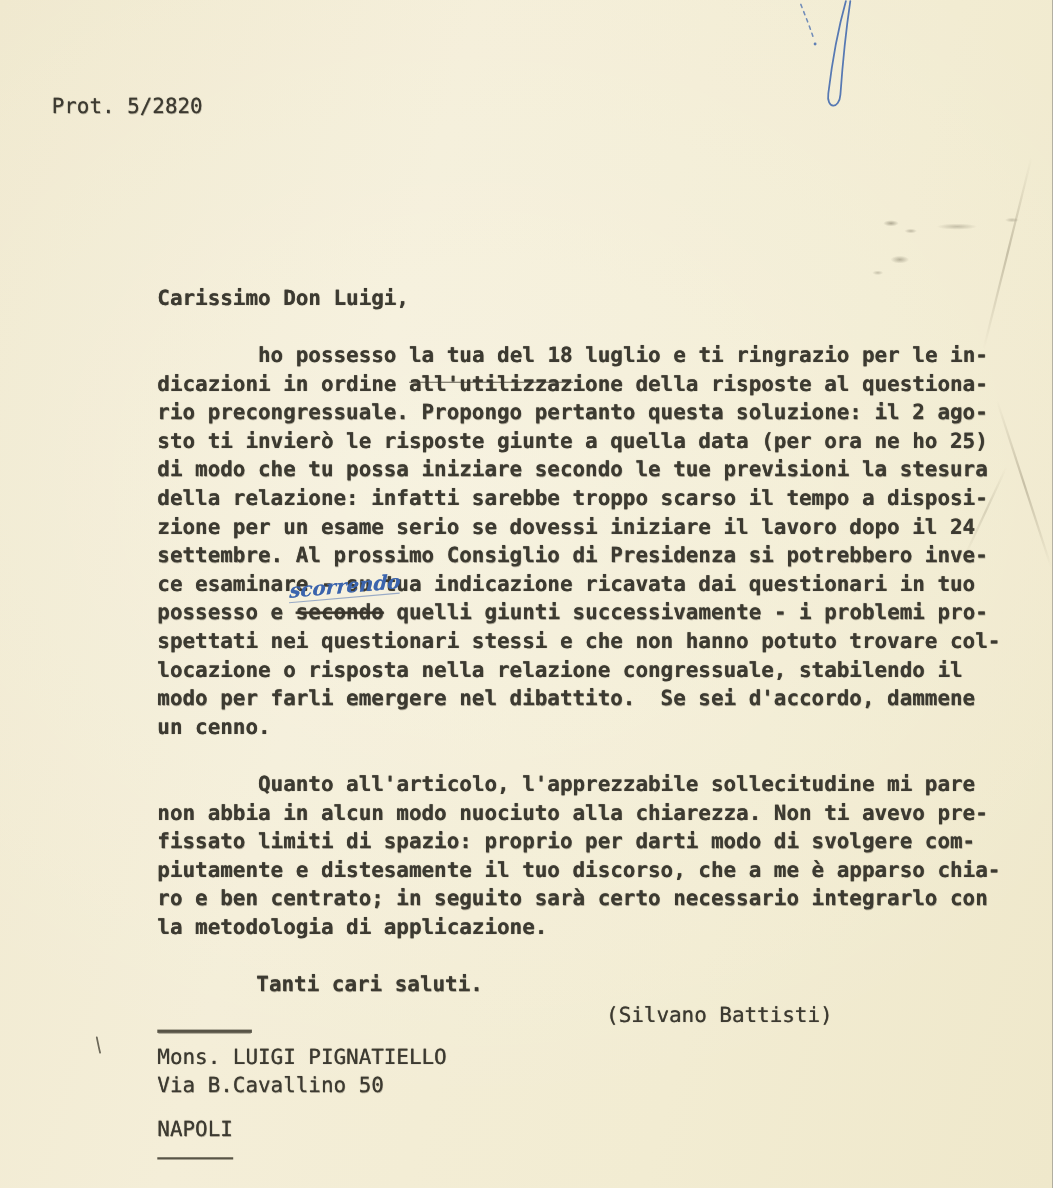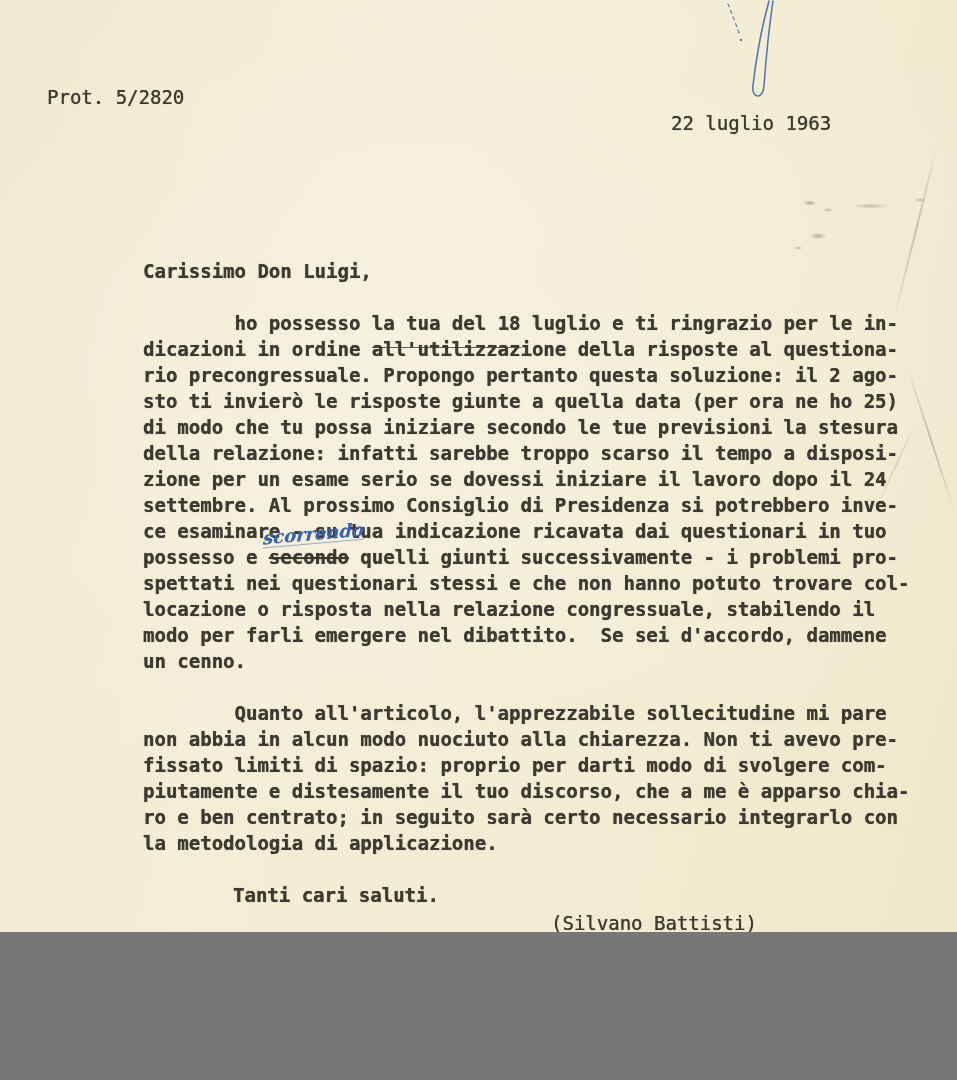--- a/index.html
+++ b/index.html
@@ -1,18 +1,18 @@
 <!DOCTYPE html>
 <html><head>
 <meta charset="utf-8">
 <style>
   html,body{margin:0;padding:0;background:#777;}
   .page{
     position:relative;
-    width:957px;height:932px;
+    width:957px;height:1080px;
     margin:0 auto;
     background:
       radial-gradient(ellipse 120% 90% at 45% 40%, rgba(255,255,250,0.25), rgba(0,0,0,0) 60%),
       linear-gradient(105deg, #f0e9cf 0%, #f4eed8 35%, #f2ecd2 70%, #efe8cb 100%);
     overflow:hidden;
     font-family:"DejaVu Sans Mono", monospace;
     color:#3c3a31;
   }
   .typed{
     font-size:19px;
@@ -79,21 +79,20 @@
     <circle cx="51" cy="40" r="1.3" fill="#3b64ad" opacity="0.8"></circle>
   </svg>
 
   <div class="stain"></div>
   <div class="crease crease1"></div>
   <div class="crease crease2"></div>
   <div class="crease crease3"></div>
 
   <div class="prot typed">Prot. 5/2820</div>
 
-  <div class="date typed">22 luglio 1963</div>
 
   <div class="body">
     <p class="typed salutation">Carissimo Don Luigi,</p>
     <p class="typed para"><span>        ho possesso </span><span class="underlined">la tua del 18</span><span> luglio e ti ringrazio per le in-
 dicazioni in ordine all'utilizzazione della risposte al questiona-
 rio precongressuale. Propongo pertanto questa soluzione: il 2 ago-
 sto ti invierò le risposte giunte a quella data (per ora ne ho 25)
 di modo che tu possa iniziare secondo le tue previsioni la stesura
 della relazione: infatti sarebbe troppo scarso il tempo a disposi-
 zione per un esame serio se dovessi iniziare il lavoro dopo il 24
@@ -110,20 +109,21 @@
 piutamente e distesamente il tuo discorso, che a me è apparso chia-
 ro e ben centrato; in seguito sarà certo necessario integrarlo con
 la metodologia di applicazione.</p>
     <p class="typed closing">Tanti cari saluti.</p>
   </div>
 
   <div class="signature typed">(Silvano Battisti)</div>
 
   <div class="address">
     <div class="typed-rule"></div>
+    <div class="typed addr-line">Mons. LUIGI PIGNATIELLO</div>
     <div class="typed addr-line">Via B.Cavallino 50</div>
     <div class="typed city-line"><span class="city">NAPOLI</span></div>
   </div>
 
   <svg class="pen-tick" width="14" height="22" viewBox="0 0 14 22">
     <path d="M 4 3 C 5 8 6 13 7 17" fill="none" stroke="#4a463a" stroke-width="1.6" opacity="0.8" stroke-linecap="round"></path>
   </svg>
 
 </div>
 

